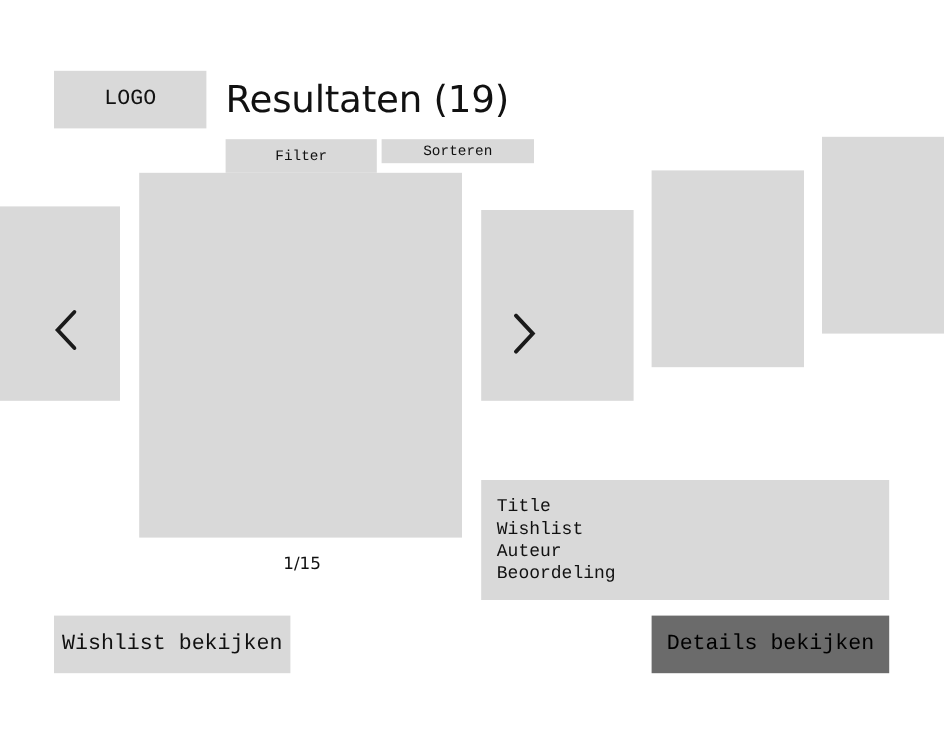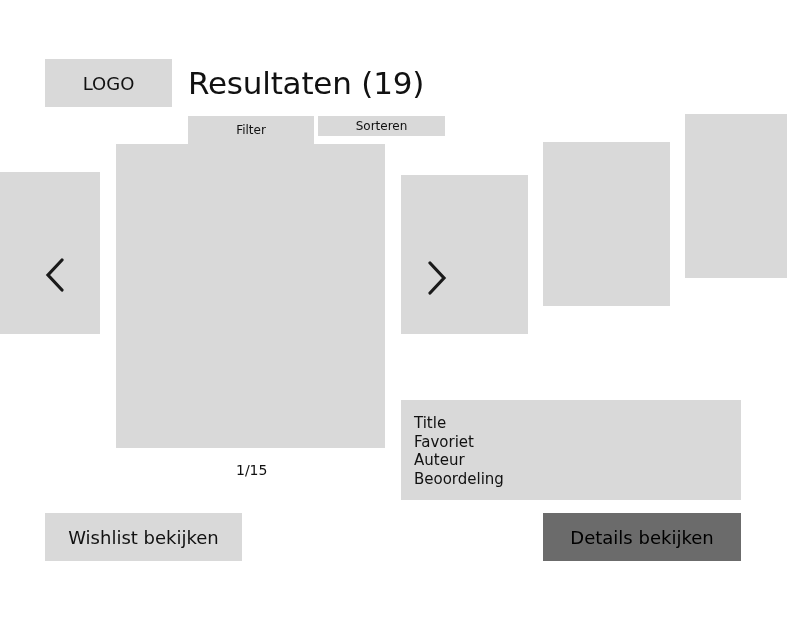--- a/index.html
+++ b/index.html
@@ -1,18 +1,18 @@
 <!DOCTYPE html>
 <html><head>
 <meta charset="utf-8">
 <style>
   html, body { margin:0; padding:0; }
   body { width:787px; height:624px; background:#ffffff; position:relative; overflow:hidden;
          font-family:"DejaVu Sans", "Liberation Sans", sans-serif; color:#111; }
-  .box { position:absolute; background:#d9d9d9; }
+  .box { position:absolute; background:#d9d9d9;font-family:Liberation Mono, monospace; }
   .center { display:flex; align-items:center; justify-content:center; }
   #logo { left:45px; top:59px; width:127px; height:48px; font-size:18px; }
   #title { position:absolute; left:188px; top:62px; font-size:31px; line-height:42px; font-weight:400; letter-spacing:-0.2px; }
   #filter { left:188px; top:116px; width:126px; height:28px; font-size:12px; }
   #sort { left:318px; top:116px; width:127px; height:20px; font-size:12px; }
   #card-left { left:0; top:172px; width:100px; height:162px; }
   #card-main { left:116px; top:144px; width:269px; height:304px; }
   #card-next { left:401px; top:175px; width:127px; height:159px; }
   #card-3 { left:543px; top:142px; width:127px; height:164px; }
   #card-4 { left:685px; top:114px; width:102px; height:164px; }
@@ -57,21 +57,21 @@
   <svg width="22" height="34" viewBox="0 0 22 34">
       <polyline points="4,2 18,17 4,32" fill="none" stroke="#1a1a1a" stroke-width="3.2" stroke-linecap="round" stroke-linejoin="miter"></polyline>
     </svg>
 </div>
 
 <div id="counter">1/15</div>
 
 <div class="box" id="info">
   <div class="lines">
     <div>Title</div>
-    <div>Favoriet</div>
+    <div>Wishlist</div>
     <div>Auteur</div>
     <div>Beoordeling</div>
   </div>
 </div>
 
 <div class="box center" id="wishlist">
   <span>Wishlist bekijken</span>
 </div>
 <div class="box center" id="details">
   <span>Details bekijken</span>

